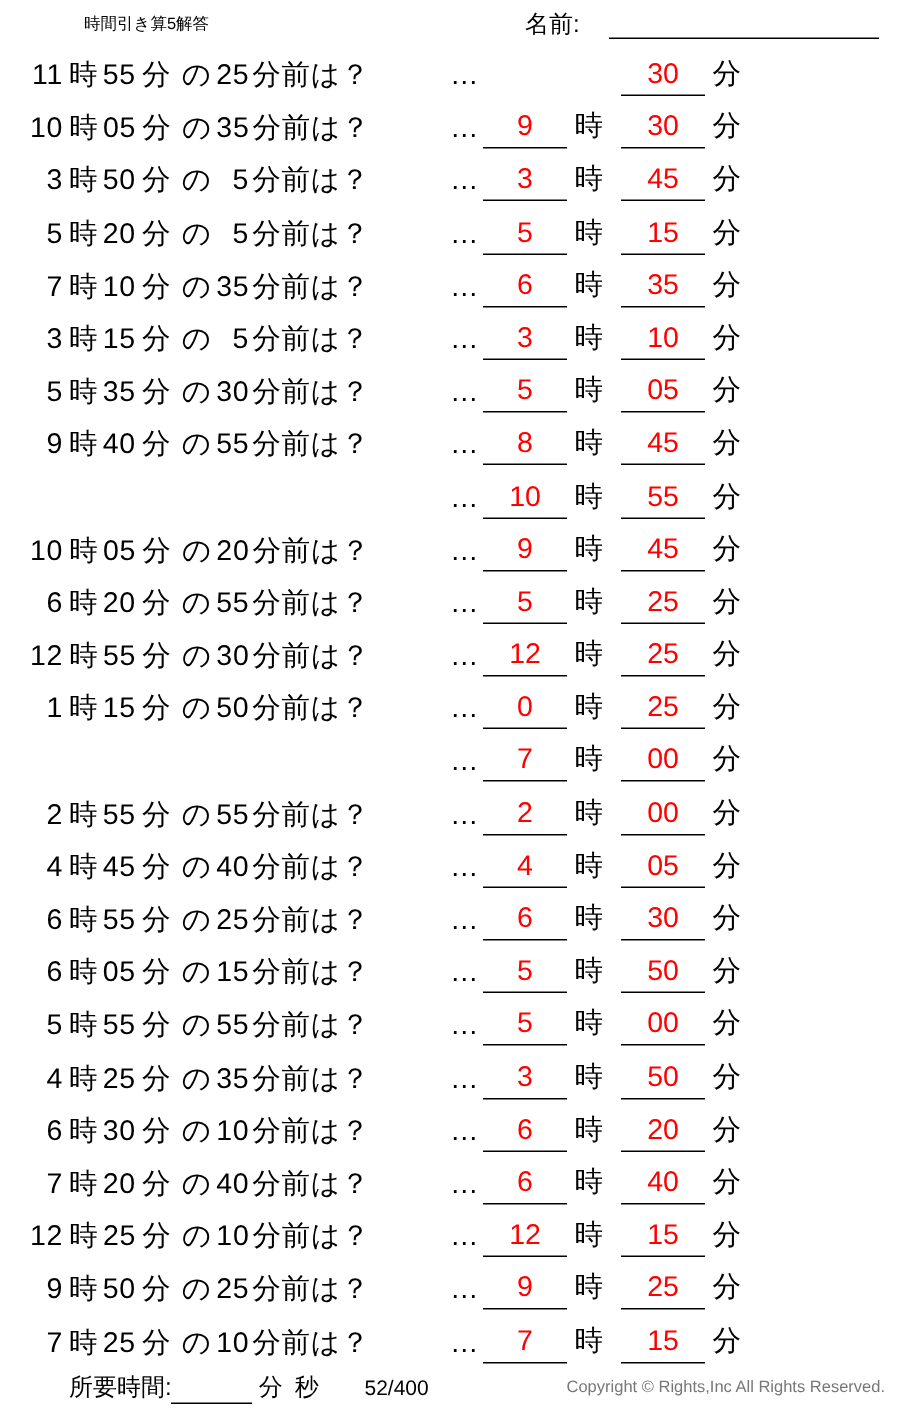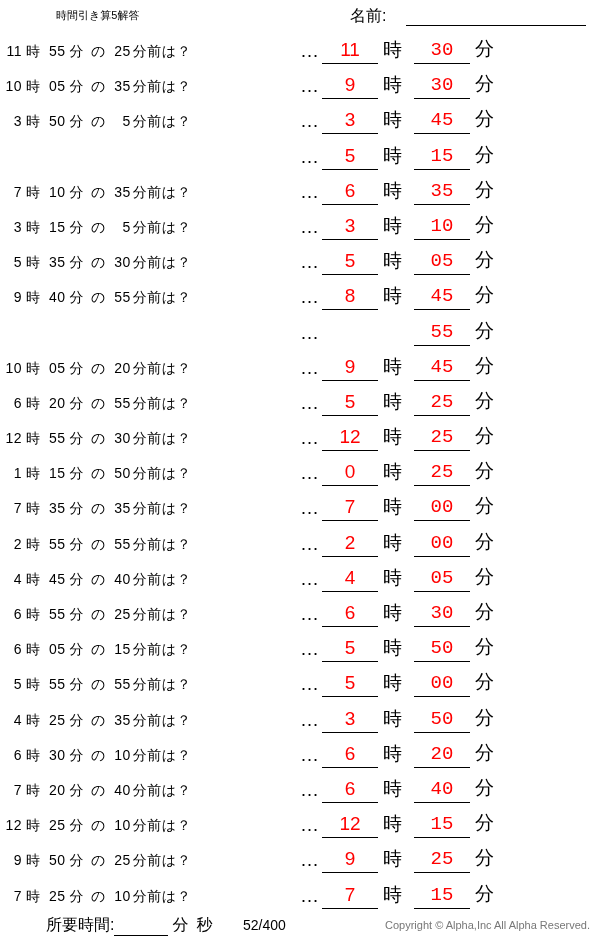--- a/index.html
+++ b/index.html
@@ -65,24 +65,25 @@
     position: relative;
     height: 35.2px;
     width: 600px;
   }
   .q {
     position: absolute;
     left: 0;
     top: 0;
     width: 310px;
     height: 30px;
-    font-size: 14px;
+    font-size: 19px;
     line-height: 30px;
     white-space: nowrap;
     letter-spacing: 0.5px;
+    padding-left: 20px;
   }
   .q .num {
     display: inline-block;
     text-align: right;
     min-width: 22px;
   }
   .q .unit {
     display: inline-block;
     padding: 0 3px 0 4px;
   }
@@ -102,21 +103,21 @@
   .ans {
     position: absolute;
     top: 0;
     height: 30px;
     font-size: 19px;
     line-height: 28px;
     color: #ff0000;
     white-space: nowrap;
   }
   .ans-hour { left: 322px; width: 86px; }
-  .ans-min  { left: 414px; width: 86px; font-family: Liberation Mono, monospace; }
+  .ans-min  { left: 414px; width: 86px; }
   .blank {
     display: inline-block;
     width: 56px;
     text-align: center;
     border-bottom: 1px solid #000;
     height: 28px;
     box-sizing: border-box;
   }
   .ans .unit {
     display: inline-block;
@@ -174,36 +175,36 @@
   <div class="header">
     <div class="doc-title">時間引き算5解答</div>
     <div class="name-label">名前:</div>
     <div class="name-line"></div>
   </div>
 
   <div class="rows" id="rows">
       <div class="row">
         <div class="q"><span class="num">11</span><span class="unit">時</span><span class="num">55</span><span class="unit">分</span><span class="unit">の</span><span class="num">25</span><span class="tail">分前は？</span></div>
         <div class="dots">…</div>
-        <div class="ans ans-hour"><span class="blank">11</span><span class="unit">時</span></div>
         <div class="ans ans-min"><span class="blank">30</span><span class="unit">分</span></div>
       </div>
       <div class="row">
         <div class="q"><span class="num">10</span><span class="unit">時</span><span class="num">05</span><span class="unit">分</span><span class="unit">の</span><span class="num">35</span><span class="tail">分前は？</span></div>
         <div class="dots">…</div>
         <div class="ans ans-hour"><span class="blank">9</span><span class="unit">時</span></div>
         <div class="ans ans-min"><span class="blank">30</span><span class="unit">分</span></div>
       </div>
       <div class="row">
         <div class="q"><span class="num">3</span><span class="unit">時</span><span class="num">50</span><span class="unit">分</span><span class="unit">の</span><span class="num">5</span><span class="tail">分前は？</span></div>
         <div class="dots">…</div>
         <div class="ans ans-hour"><span class="blank">3</span><span class="unit">時</span></div>
         <div class="ans ans-min"><span class="blank">45</span><span class="unit">分</span></div>
       </div>
       <div class="row">
+        <div class="q"><span class="num">5</span><span class="unit">時</span><span class="num">20</span><span class="unit">分</span><span class="unit">の</span><span class="num">5</span><span class="tail">分前は？</span></div>
         <div class="dots">…</div>
         <div class="ans ans-hour"><span class="blank">5</span><span class="unit">時</span></div>
         <div class="ans ans-min"><span class="blank">15</span><span class="unit">分</span></div>
       </div>
       <div class="row">
         <div class="q"><span class="num">7</span><span class="unit">時</span><span class="num">10</span><span class="unit">分</span><span class="unit">の</span><span class="num">35</span><span class="tail">分前は？</span></div>
         <div class="dots">…</div>
         <div class="ans ans-hour"><span class="blank">6</span><span class="unit">時</span></div>
         <div class="ans ans-min"><span class="blank">35</span><span class="unit">分</span></div>
       </div>
@@ -220,20 +221,21 @@
         <div class="ans ans-min"><span class="blank">05</span><span class="unit">分</span></div>
       </div>
       <div class="row">
         <div class="q"><span class="num">9</span><span class="unit">時</span><span class="num">40</span><span class="unit">分</span><span class="unit">の</span><span class="num">55</span><span class="tail">分前は？</span></div>
         <div class="dots">…</div>
         <div class="ans ans-hour"><span class="blank">8</span><span class="unit">時</span></div>
         <div class="ans ans-min"><span class="blank">45</span><span class="unit">分</span></div>
       </div>
       <div class="row">
         <div class="dots">…</div>
+        <div class="ans ans-hour"><span class="blank">10</span><span class="unit">時</span></div>
         <div class="ans ans-min"><span class="blank">55</span><span class="unit">分</span></div>
       </div>
       <div class="row">
         <div class="q"><span class="num">10</span><span class="unit">時</span><span class="num">05</span><span class="unit">分</span><span class="unit">の</span><span class="num">20</span><span class="tail">分前は？</span></div>
         <div class="dots">…</div>
         <div class="ans ans-hour"><span class="blank">9</span><span class="unit">時</span></div>
         <div class="ans ans-min"><span class="blank">45</span><span class="unit">分</span></div>
       </div>
       <div class="row">
         <div class="q"><span class="num">6</span><span class="unit">時</span><span class="num">20</span><span class="unit">分</span><span class="unit">の</span><span class="num">55</span><span class="tail">分前は？</span></div>
@@ -247,21 +249,20 @@
         <div class="ans ans-hour"><span class="blank">12</span><span class="unit">時</span></div>
         <div class="ans ans-min"><span class="blank">25</span><span class="unit">分</span></div>
       </div>
       <div class="row">
         <div class="q"><span class="num">1</span><span class="unit">時</span><span class="num">15</span><span class="unit">分</span><span class="unit">の</span><span class="num">50</span><span class="tail">分前は？</span></div>
         <div class="dots">…</div>
         <div class="ans ans-hour"><span class="blank">0</span><span class="unit">時</span></div>
         <div class="ans ans-min"><span class="blank">25</span><span class="unit">分</span></div>
       </div>
       <div class="row">
-        <div class="q"><span class="num">7</span><span class="unit">時</span><span class="num">35</span><span class="unit">分</span><span class="unit">の</span><span class="num">35</span><span class="tail">分前は？</span></div>
         <div class="dots">…</div>
         <div class="ans ans-hour"><span class="blank">7</span><span class="unit">時</span></div>
         <div class="ans ans-min"><span class="blank">00</span><span class="unit">分</span></div>
       </div>
       <div class="row">
         <div class="q"><span class="num">2</span><span class="unit">時</span><span class="num">55</span><span class="unit">分</span><span class="unit">の</span><span class="num">55</span><span class="tail">分前は？</span></div>
         <div class="dots">…</div>
         <div class="ans ans-hour"><span class="blank">2</span><span class="unit">時</span></div>
         <div class="ans ans-min"><span class="blank">00</span><span class="unit">分</span></div>
       </div>
@@ -325,16 +326,16 @@
         <div class="ans ans-hour"><span class="blank">7</span><span class="unit">時</span></div>
         <div class="ans ans-min"><span class="blank">15</span><span class="unit">分</span></div>
       </div>
     </div>
 
   <div class="footer">
     <div class="time-req">
       <span>所要時間:</span><span class="fill"></span><span class="u">分</span><span class="u">秒</span>
     </div>
     <div class="pageno">52/400</div>
-    <div class="copyright">Copyright ©  Alpha,Inc All Alpha Reserved.</div>
+    <div class="copyright">Copyright ©  Rights,Inc All Rights Reserved.</div>
   </div>
 
 </div>
 
 </body></html>

